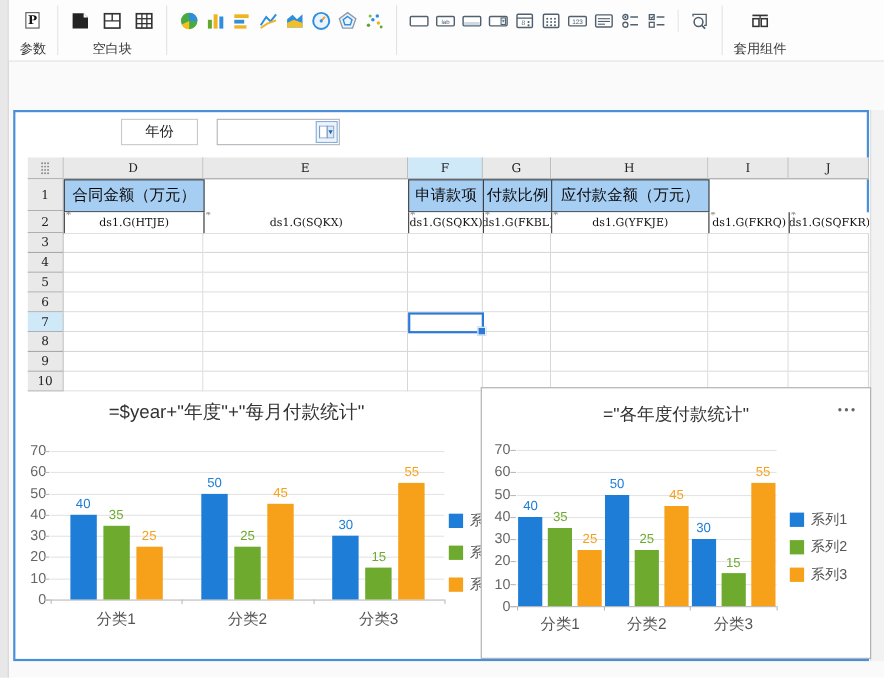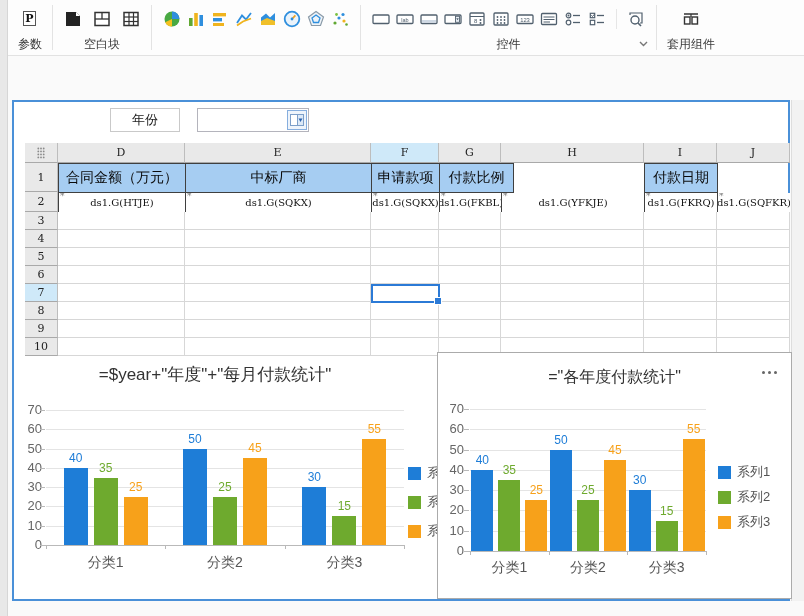--- a/index.html
+++ b/index.html
@@ -255,25 +255,20 @@
           </span>
           <div class="mini-div"></div>
           <span class="tb-icon">
             <svg viewBox="0 0 20 20">
               <path d="M4 6V4h12v10h-2" fill="none" stroke="#51606e" stroke-width="1.2"></path>
               <circle cx="9" cy="11" r="4" fill="#fff" stroke="#51606e" stroke-width="1.4"></circle>
               <line x1="12" y1="14" x2="15" y2="17" stroke="#51606e" stroke-width="1.6"></line>
             </svg>
           </span>
         </div>
-        <div class="tb-label"><span>控件</span><span class="tb-chevron">
-            <svg viewBox="0 0 13 13">
-              <polyline points="3,5 6.5,8.5 10,5" fill="none" stroke="#777" stroke-width="1.4"></polyline>
-            </svg>
-          </span></div>
       </div>
       <div class="tb-divider"></div>
       <div class="tb-group">
         <div class="tb-icons wide">
           <span class="tb-icon">
             <svg viewBox="0 0 20 20">
               <line x1="3" y1="5" x2="17" y2="5" stroke="#333" stroke-width="1.5"></line>
               <line x1="10" y1="5" x2="10" y2="8" stroke="#333" stroke-width="1.2"></line>
               <rect x="3.5" y="8" width="5.5" height="7" fill="#fff" stroke="#333" stroke-width="1.4"></rect>
               <rect x="11" y="8" width="5.5" height="7" fill="#fff" stroke="#333" stroke-width="1.4"></rect>
@@ -366,31 +361,28 @@
       </div>
       <div class="ghead" style="left: 0px; top: 177px; width: 33px; height: 18px;">
         <span>9</span>
       </div>
       <div class="ghead" style="left: 0px; top: 195px; width: 33px; height: 18px;">
         <span>10</span>
       </div>
       <div class="hdr1" style="left: 33px; top: 20px; width: 128px; height: 30px;">
         <span>合同金额（万元）</span>
       </div>
-      <div class="hdr1" style="left: 160px; top: 20px; width: 187px; height: 30px;">
-        <span>中标厂商</span>
-      </div>
       <div class="hdr1" style="left: 346px; top: 20px; width: 69px; height: 30px;">
         <span>申请款项</span>
       </div>
-      <div class="hdr1" style="left: 414px; top: 20px; width: 75px; height: 30px;">
+      <div class="hdr1" style="left: 414px; top: 20px; width: 63px; height: 30px;">
         <span>付款比例</span>
       </div>
-      <div class="hdr1" style="left: 619px; top: 20px; width: 74px; height: 30px;">
-        <span>付款日期</span>
+      <div class="hdr1" style="left: 476px; top: 20px; width: 144px; height: 30px;">
+        <span>应付款金额（万元）</span>
       </div>
       <div class="frm" style="left: 33px; top: 50px; width: 128px; height: 20px;">
         <span class="cellmark">*</span>
         <span>ds1.G(HTJE)</span>
       </div>
       <div class="frm" style="left: 160px; top: 50px; width: 187px; height: 20px;">
         <span class="cellmark">*</span>
         <span>ds1.G(SQKX)</span>
       </div>
       <div class="frm" style="left: 346px; top: 50px; width: 69px; height: 20px;">

